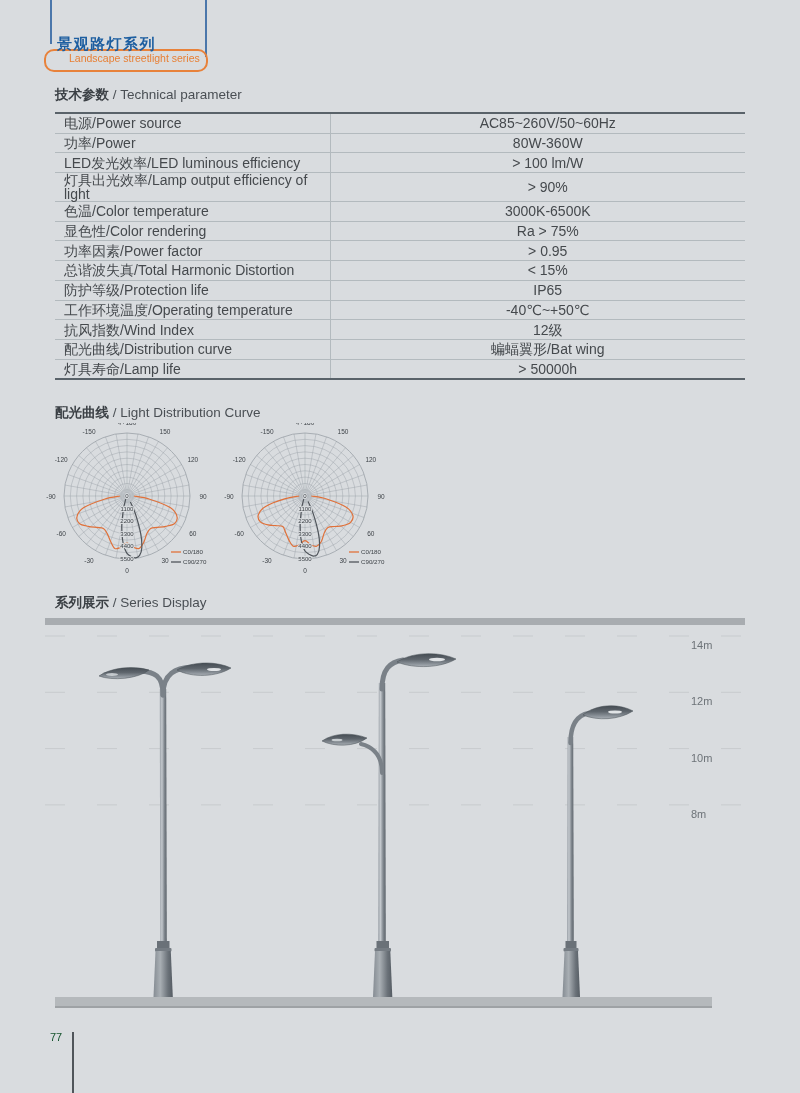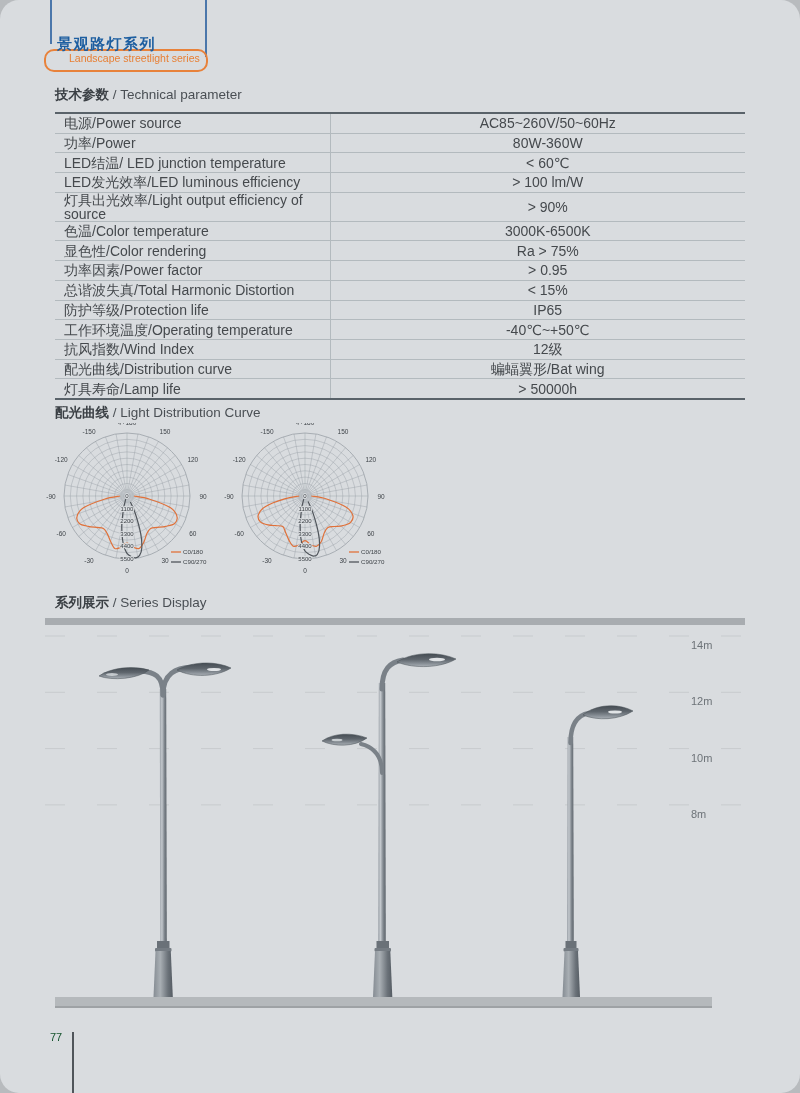--- a/index.html
+++ b/index.html
@@ -1,17 +1,17 @@
 <!DOCTYPE html>
 <html><head>
 <meta charset="utf-8">
 <style>
   html,body{margin:0;padding:0;}
   body{background:#b8bbbe;font-family:"Liberation Sans","DejaVu Sans",sans-serif;}
-  .page{position:relative;width:800px;height:1093px;margin:0 auto;background:#d9dcdf;overflow:hidden;border-radius:19px;}
+  .page{position:relative;width:800px;height:1093px;margin:0 auto;background:#d9dcdf;overflow:hidden;}
 
   
   .vline{position:absolute;top:0;width:2px;background:#4b77ab;}
   .vline-1{left:50px;height:44px;}
   .vline-2{left:205px;height:57px;}
   .badge-box{position:absolute;left:44px;top:49px;width:160px;height:19px;border:2px solid #e8823b;border-radius:10px;}
   .badge-zh{position:absolute;left:57px;top:35px;font-size:15px;font-weight:bold;color:#1d5ea0;letter-spacing:1.5px;white-space:nowrap;}
   .badge-en{position:absolute;left:69px;top:52px;font-size:10.5px;color:#e87f33;white-space:nowrap;}
 
   
@@ -64,29 +64,25 @@
     <tbody>
         <tr>
           <td class="lbl">电源/Power source</td>
           <td class="val">AC85~260V/50~60Hz</td>
         </tr>
         <tr>
           <td class="lbl">功率/Power</td>
           <td class="val">80W-360W</td>
         </tr>
         <tr>
-          <td class="lbl">LED结温/ LED junction temperature</td>
-          <td class="val">&lt; 60℃</td>
-        </tr>
-        <tr>
           <td class="lbl">LED发光效率/LED luminous efficiency</td>
           <td class="val">&gt; 100 lm/W</td>
         </tr>
         <tr>
-          <td class="lbl">灯具出光效率/Light output efficiency of source</td>
+          <td class="lbl">灯具出光效率/Lamp output efficiency of light</td>
           <td class="val">&gt; 90%</td>
         </tr>
         <tr>
           <td class="lbl">色温/Color temperature</td>
           <td class="val">3000K-6500K</td>
         </tr>
         <tr>
           <td class="lbl">显色性/Color rendering</td>
           <td class="val">Ra &gt; 75%</td>
         </tr>

